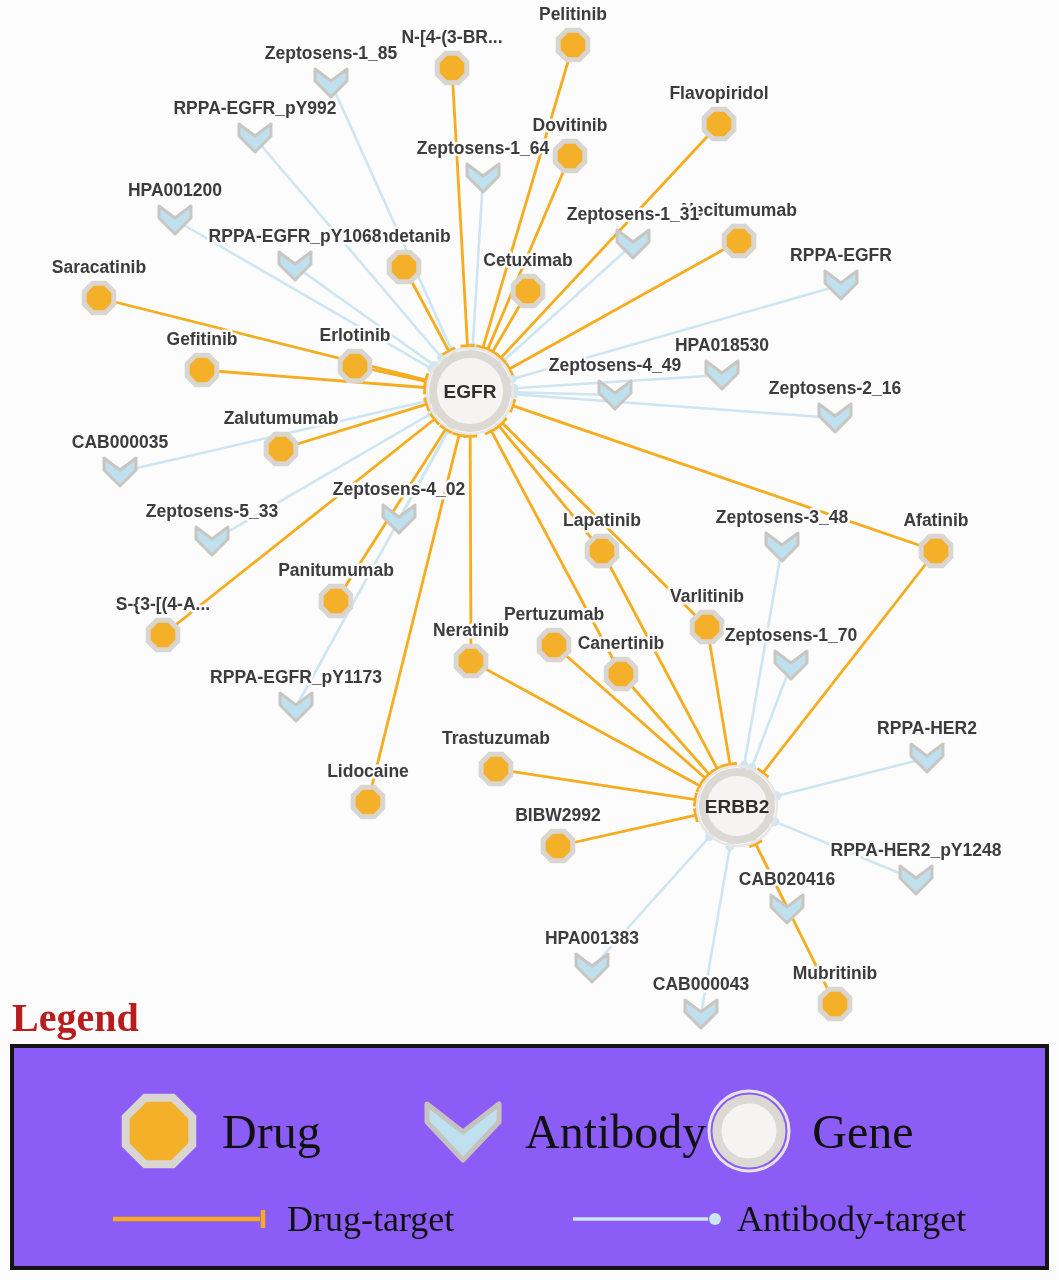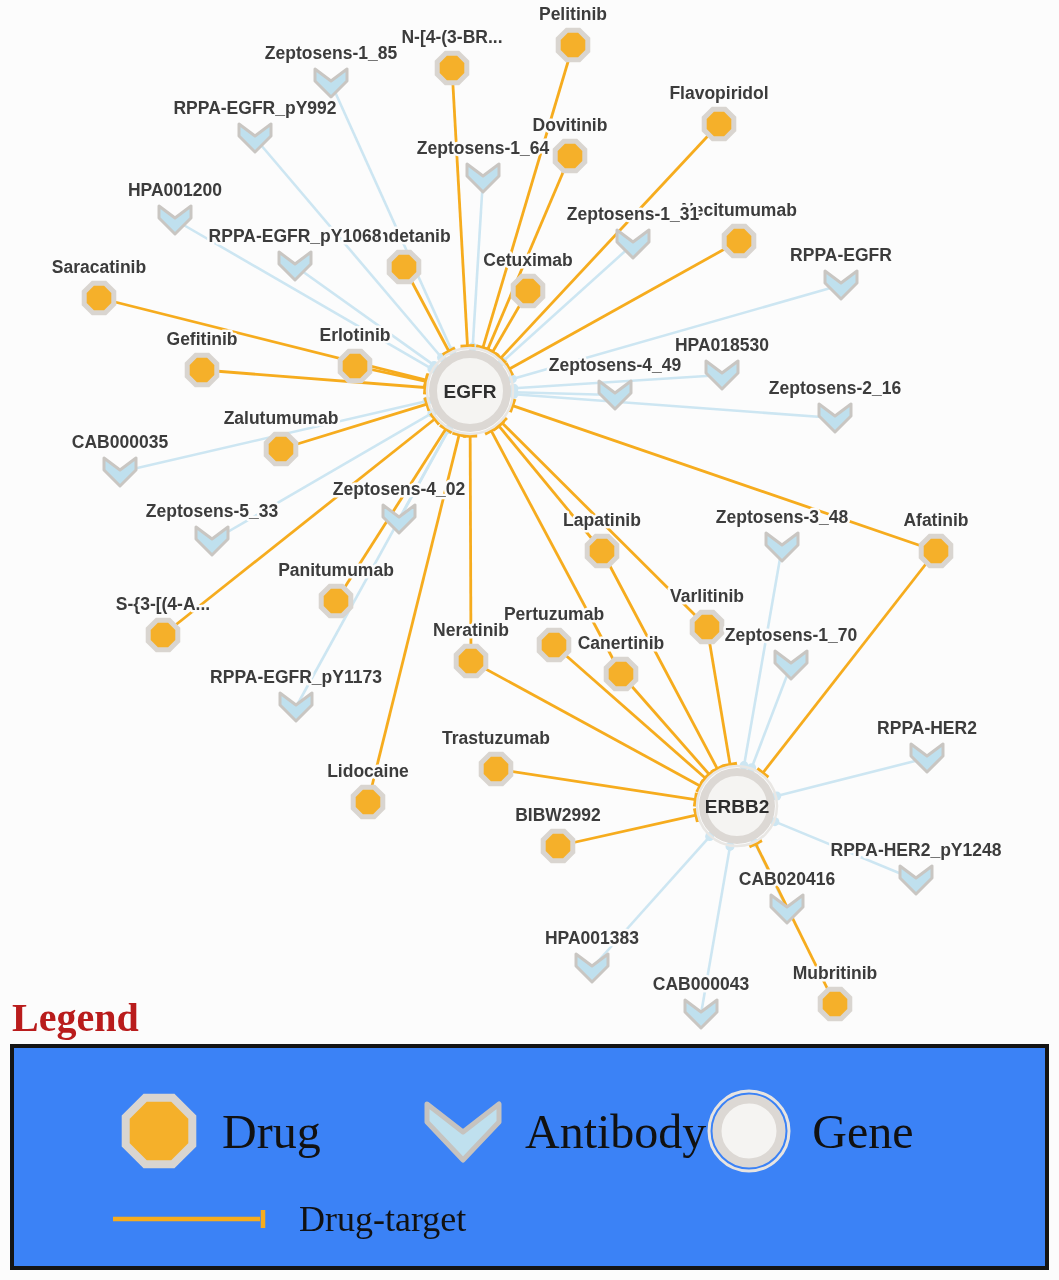--- a/index.html
+++ b/index.html
@@ -14,28 +14,28 @@
   svg#graph{position:absolute;top:0;left:0;}
 
   .node-label{font:700 17.5px "Liberation Sans",sans-serif;fill:var(--label);
               paint-order:stroke;stroke:var(--background);stroke-width:5px;
               stroke-linejoin:round;text-anchor:middle;}
   .gene-label{font:700 19px "Liberation Sans",sans-serif;fill:#2E2E2E;text-anchor:middle;}
 
   .legend-title{position:absolute;left:12px;top:994px;
                 font:700 40px "Liberation Serif",serif;color:#b91c1c;}
   .legend-box{position:absolute;left:10px;top:1044px;width:1039px;height:226px;
-              box-sizing:border-box;border:4px solid var(--legend-border);background:#3b82f6;}
+              box-sizing:border-box;border:4px solid var(--legend-border);background:#8b5cf6;}
   .legend-row{display:flex;align-items:center;}
   .row-nodes{margin-top:40px;margin-left:102px;}
   .row-edges{margin-top:24px;margin-left:96px;}
   .legend-item{display:flex;align-items:center;}
   .li-drug{width:305px;} .li-gene{width:280px;} .li-dt{width:460px;}
   .legend-node-label{font:400 48px "Liberation Serif",serif;color:#111;margin-left:20px;}
-  .legend-edge-label{font:400 36px "Liberation Serif",serif;color:#111;margin-left:24px;}
+  .legend-edge-label{font:400 36px "Liberation Serif",serif;color:#111;margin-left:12px;}
 
   .oct{fill:var(--drug-fill);stroke:var(--drug-ring);stroke-width:8;}
   .gene-outer{fill:none;stroke:#E7E4E1;stroke-width:3;}
   .gene-main{fill:var(--gene-fill);stroke:var(--gene-ring);stroke-width:9;}
   .chev{fill:var(--antibody-fill);stroke:#C6C3BF;stroke-width:5;stroke-linejoin:round;}
   .dline{stroke:var(--drug-edge);stroke-width:4.5;}
   .aline{stroke:var(--antibody-edge);stroke-width:3.5;}
   .adot{fill:var(--antibody-edge);}
 </style>
 </head>
@@ -268,15 +268,22 @@
       </div>
     </div>
     <div class="legend-row row-edges">
       <div class="legend-item li-dt">
         <svg width="165" height="24" viewBox="0 0 165 24">
           <line class="dline" x1="3" y1="12" x2="150" y2="12"></line>
           <line class="dline" x1="153" y1="3" x2="153" y2="21"></line>
         </svg>
         <span class="legend-edge-label">Drug-target</span>
       </div>
+      <div class="legend-item li-at">
+        <svg width="155" height="24" viewBox="0 0 155 24">
+          <line class="aline" x1="3" y1="12" x2="138" y2="12"></line>
+          <circle class="adot" cx="145" cy="12" r="6"></circle>
+        </svg>
+        <span class="legend-edge-label">Antibody-target</span>
+      </div>
     </div>
   </div>
 </div>
 
 </body></html>

